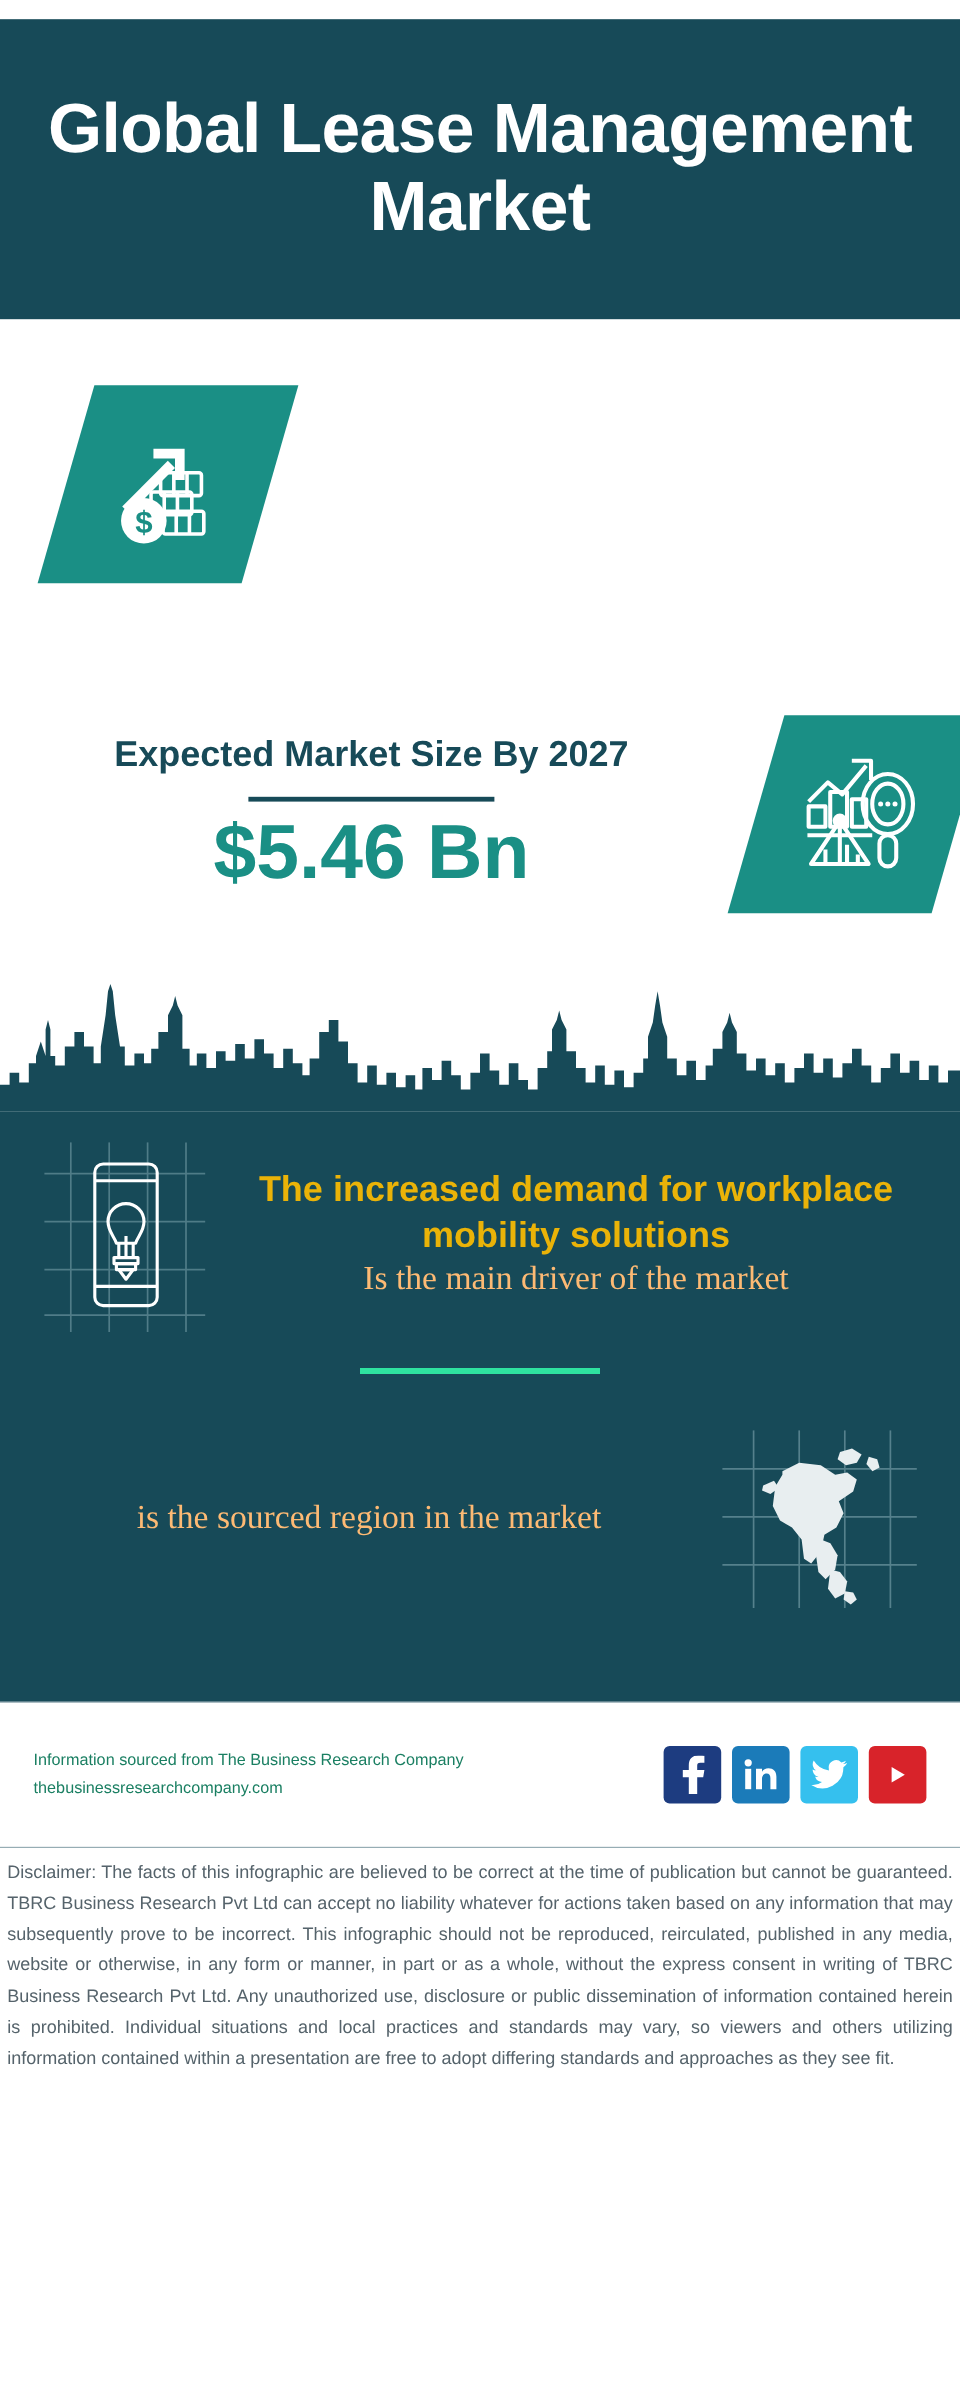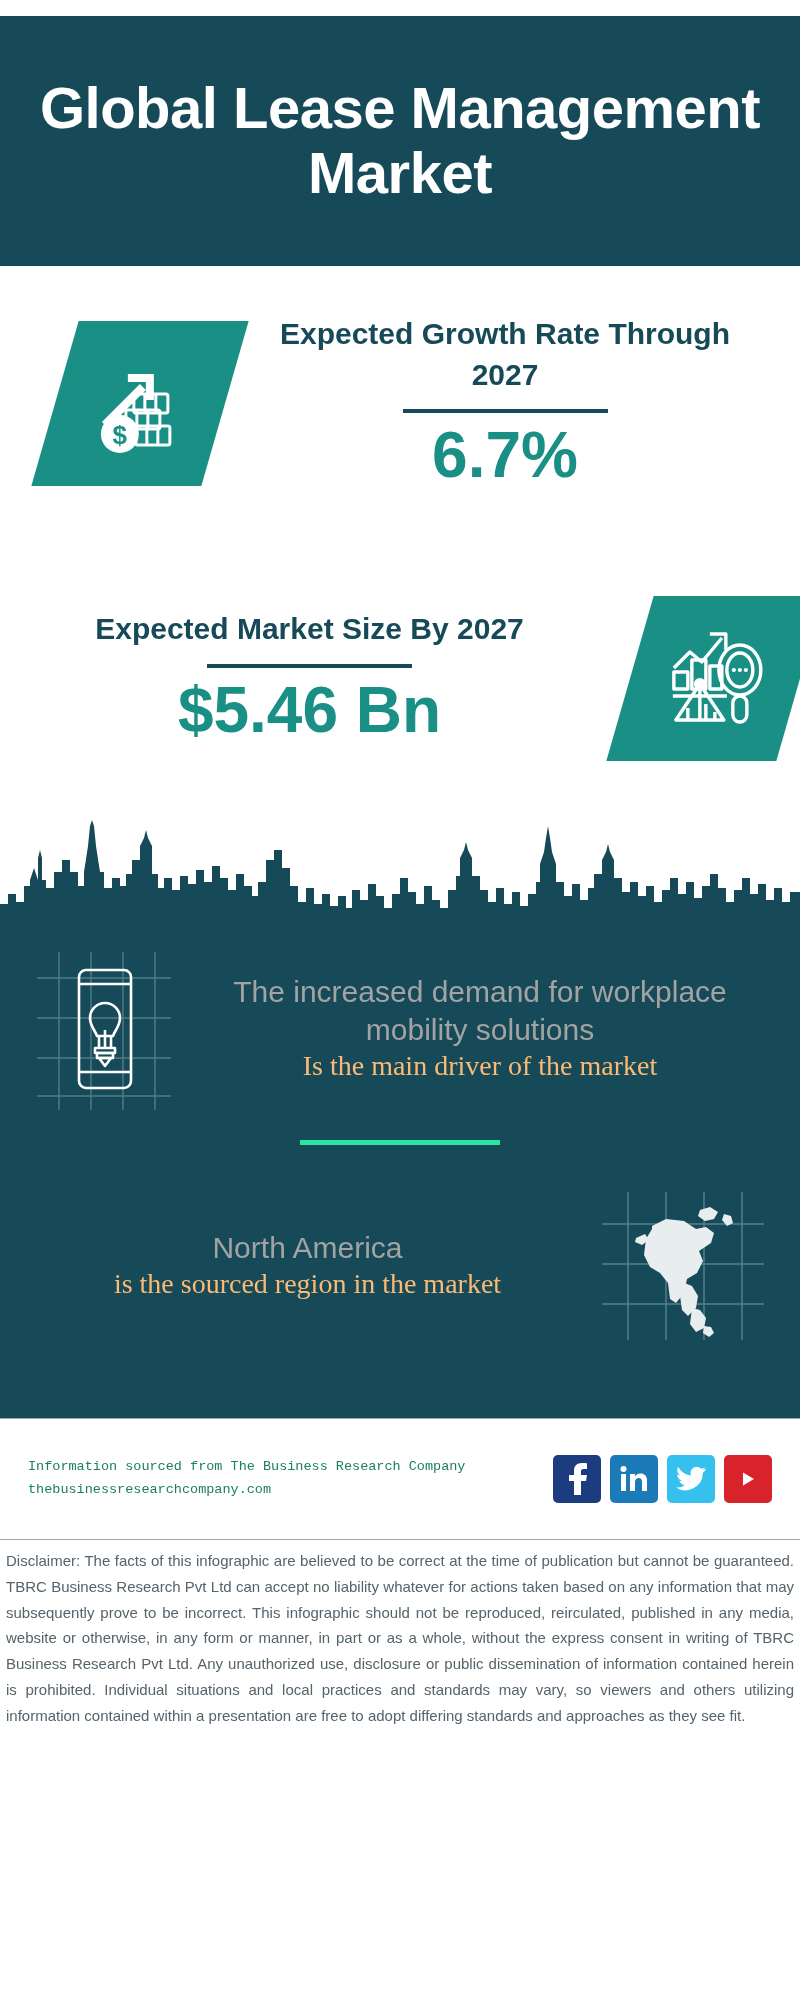--- a/index.html
+++ b/index.html
@@ -61,36 +61,36 @@
   .fact {
     display:flex; align-items:center; padding:18px 24px 0 24px;
   }
   .fact.reverse { flex-direction:row; }
   .icon-box {
     width:160px; height:170px; flex:0 0 auto;
     display:flex; align-items:center; justify-content:center;
   }
   .fact-text { flex:1 1 auto; text-align:center; padding:0 6px; }
   .fact-hl {
-    color:#a3a3a3; font-size:30px; font-weight:normal; line-height:1.25;
+    color:#eab308; font-size:30px; font-weight:bold; line-height:1.25;
   }
   .fact-sub {
     color:#fdba74; font-size:28px; font-weight:normal; line-height:1.3;font-family:Liberation Serif, serif;
   }
   .divider-green {
     width:200px; height:5px; background:#2fe3a0;
     margin:26px auto 20px auto;
   }
 
   
   .footer {
     background:#ffffff; height:120px;
     display:flex; align-items:center; padding:0 28px;
   }
-  .footer-src { flex:1 1 auto;font-family:Liberation Mono, monospace; }
+  .footer-src { flex:1 1 auto; }
   .footer-src div {
     color:#1a7f62; font-size:13.5px; line-height:1.7;
   }
   .socials { display:flex; gap:9px; flex:0 0 auto; }
   .social {
     width:48px; height:48px; border-radius:5px;
     display:flex; align-items:center; justify-content:center;
   }
   .s-fb { background:#1d3c80; }
   .s-li { background:#1b7bb9; }
@@ -132,25 +132,20 @@
             <line x1="59" y1="74" x2="59" y2="93"></line>
             <line x1="70" y1="74" x2="70" y2="93"></line>
           </g>
 
           <circle cx="32" cy="82" r="19"></circle>
           <text x="32" y="92" font-size="26" font-weight="bold" text-anchor="middle" fill="#1a8f85" font-family="Liberation Sans, sans-serif">$</text>
         </g>
       </svg>
     </div>
     <div class="spacer-l"></div>
-    <div class="stat-text">
-      <div class="stat-label">Expected Growth Rate Through 2027</div>
-      <div class="divider-dark"></div>
-      <div class="stat-value">6.7%</div>
-    </div>
     <div class="spacer-r"></div>
   </div>
 
   <div class="stat-row r2">
     <div class="spacer-l"></div>
     <div class="stat-text">
       <div class="stat-label">Expected Market Size By 2027</div>
       <div class="divider-dark"></div>
       <div class="stat-value">$5.46 Bn</div>
     </div>
@@ -227,21 +222,20 @@
       <div class="fact-text">
         <div class="fact-hl">The increased demand for workplace mobility solutions</div>
         <div class="fact-sub">Is the main driver of the market</div>
       </div>
     </div>
 
     <div class="divider-green"></div>
 
     <div class="fact reverse">
       <div class="fact-text">
-        <div class="fact-hl">North America</div>
         <div class="fact-sub">is the sourced region in the market</div>
       </div>
       <div class="icon-box" style="width:185px;height:165px;">
         <svg width="175" height="160" viewBox="0 0 175 160" aria-hidden="true">
           <g stroke="#7fa6b0" stroke-width="1.4" opacity="0.6">
             <line x1="6" y1="38" x2="168" y2="38"></line>
             <line x1="6" y1="78" x2="168" y2="78"></line>
             <line x1="6" y1="118" x2="168" y2="118"></line>
             <line x1="32" y1="6" x2="32" y2="154"></line>
             <line x1="70" y1="6" x2="70" y2="154"></line>

